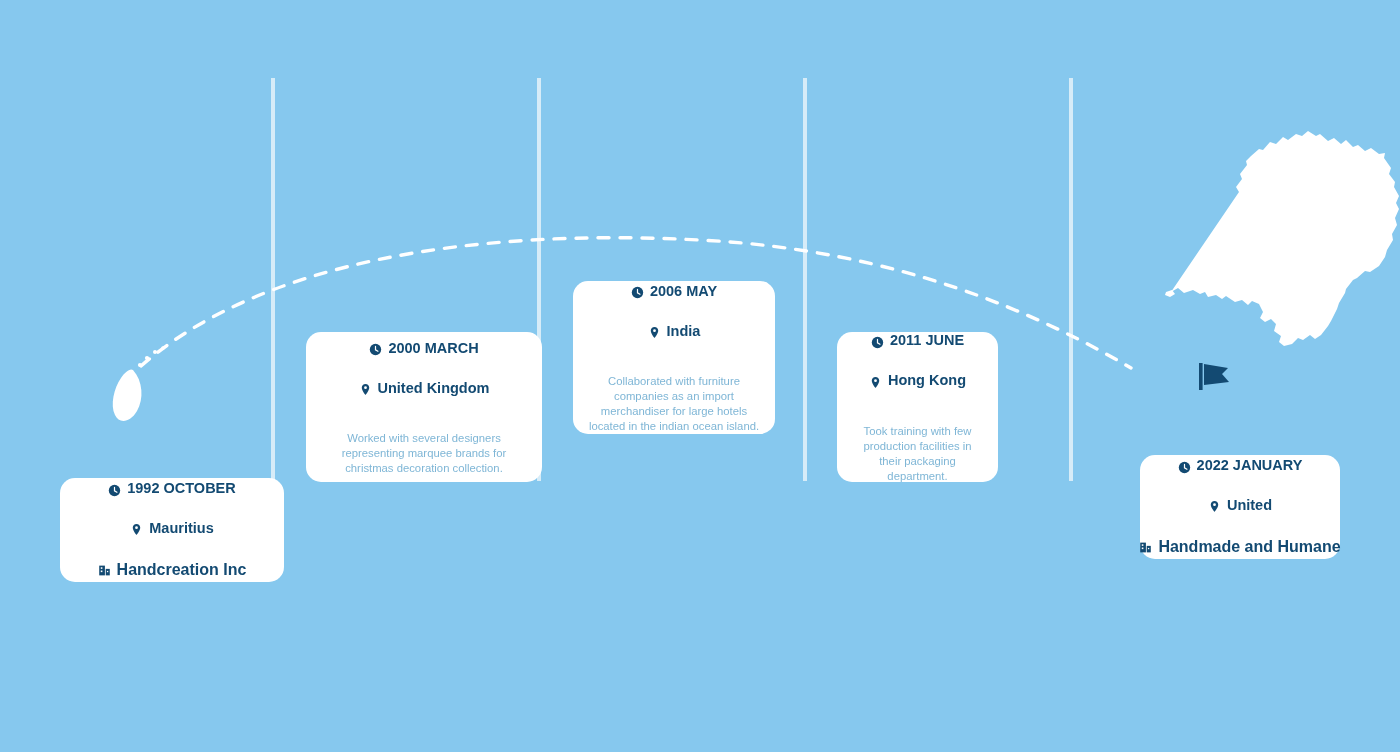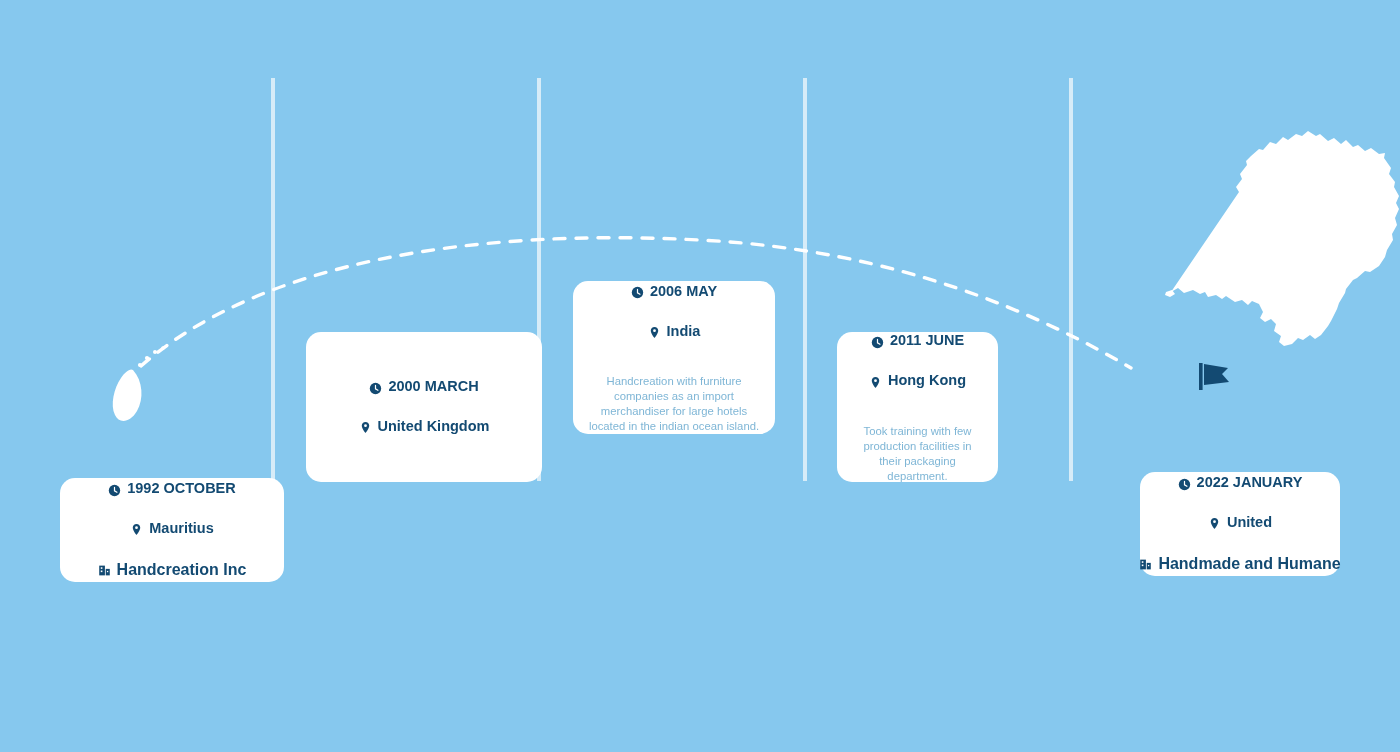--- a/index.html
+++ b/index.html
@@ -149,20 +149,21 @@
     </div>
     <div class="meta-line">
       <span class="ico">
         <svg viewBox="0 0 16 16">
             <path d="M8 1.2c-2.6 0-4.6 2-4.6 4.5 0 3.3 4.6 9 4.6 9s4.6-5.7 4.6-9c0-2.5-2-4.5-4.6-4.5z" fill="#134a72"></path>
             <circle cx="8" cy="5.7" r="1.7" fill="#ffffff"></circle>
           </svg>
       </span>
       <span>United Kingdom</span>
     </div>
+    <div class="desc">Worked with several designers representing marquee brands for christmas decoration collection.</div>
   </div>
 
   <div class="card" style="left:573px;top:281px;width:202px;height:153px;">
     <div class="meta-line">
       <span class="ico">
         <svg viewBox="0 0 16 16">
             <circle cx="8" cy="8" r="7" fill="#134a72"></circle>
             <path d="M8 4.2v4.2l3 1.8" stroke="#ffffff" stroke-width="1.5" fill="none" stroke-linecap="round"></path>
           </svg>
       </span>
@@ -170,21 +171,21 @@
     </div>
     <div class="meta-line">
       <span class="ico">
         <svg viewBox="0 0 16 16">
             <path d="M8 1.2c-2.6 0-4.6 2-4.6 4.5 0 3.3 4.6 9 4.6 9s4.6-5.7 4.6-9c0-2.5-2-4.5-4.6-4.5z" fill="#134a72"></path>
             <circle cx="8" cy="5.7" r="1.7" fill="#ffffff"></circle>
           </svg>
       </span>
       <span>India</span>
     </div>
-    <div class="desc">Handcreation with furniture companies as an import merchandiser for large hotels located in the indian ocean island.</div>
+    <div class="desc">Collaborated with furniture companies as an import merchandiser for large hotels located in the indian ocean island.</div>
   </div>
 
   <div class="card" style="left:837px;top:332px;width:161px;height:150px;">
     <div class="meta-line">
       <span class="ico">
         <svg viewBox="0 0 16 16">
             <circle cx="8" cy="8" r="7" fill="#134a72"></circle>
             <path d="M8 4.2v4.2l3 1.8" stroke="#ffffff" stroke-width="1.5" fill="none" stroke-linecap="round"></path>
           </svg>
       </span>
@@ -195,21 +196,21 @@
         <svg viewBox="0 0 16 16">
             <path d="M8 1.2c-2.6 0-4.6 2-4.6 4.5 0 3.3 4.6 9 4.6 9s4.6-5.7 4.6-9c0-2.5-2-4.5-4.6-4.5z" fill="#134a72"></path>
             <circle cx="8" cy="5.7" r="1.7" fill="#ffffff"></circle>
           </svg>
       </span>
       <span>Hong Kong</span>
     </div>
     <div class="desc">Took training with few production facilities in their packaging department.</div>
   </div>
 
-  <div class="card compact" style="left:1140px;top:472px;width:200px;height:104px;">
+  <div class="card compact" style="left:1140px;top:455px;width:200px;height:104px;">
     <div class="meta-line">
       <span class="ico">
         <svg viewBox="0 0 16 16">
             <circle cx="8" cy="8" r="7" fill="#134a72"></circle>
             <path d="M8 4.2v4.2l3 1.8" stroke="#ffffff" stroke-width="1.5" fill="none" stroke-linecap="round"></path>
           </svg>
       </span>
       <span>2022 JANUARY</span>
     </div>
     <div class="meta-line">

